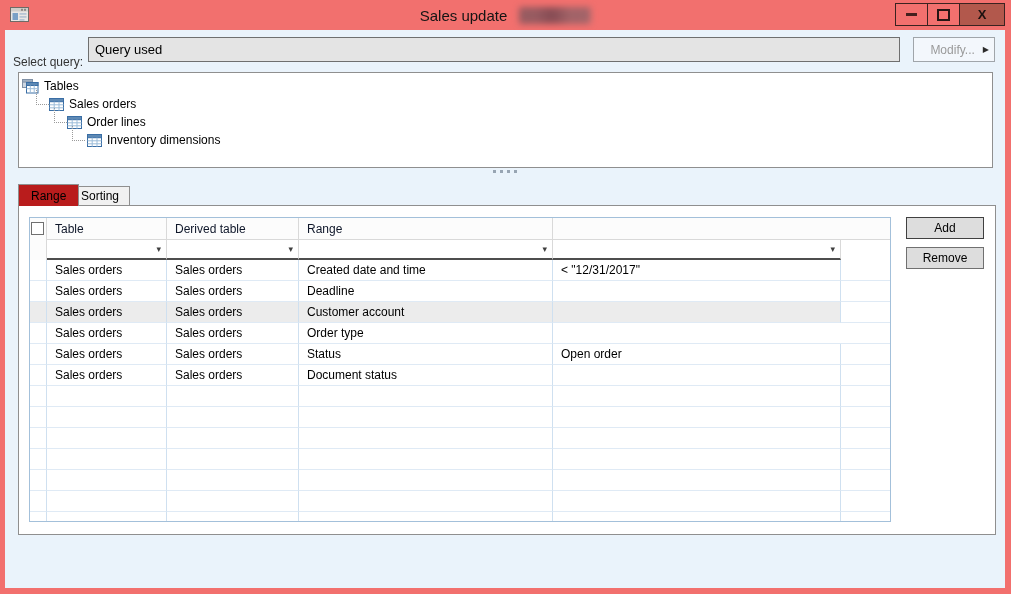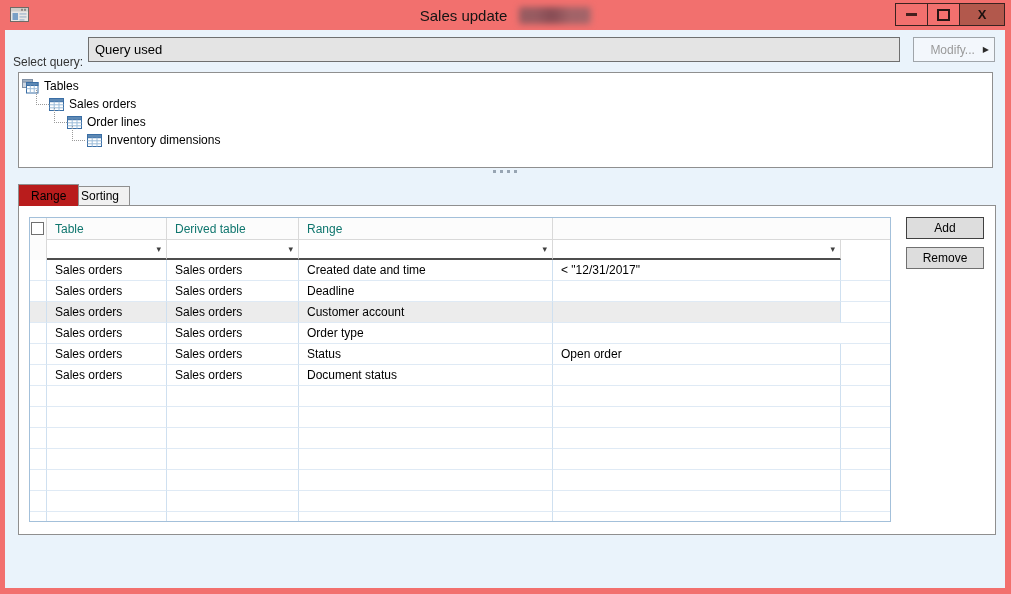--- a/index.html
+++ b/index.html
@@ -70,21 +70,21 @@
   
   .grid{position:absolute;left:10px;top:11px;width:862px;height:305px;box-sizing:border-box;
         border:1px solid #a3c0da;background:#fff;overflow:hidden;}
   .ghead{display:flex;}
   .hcb{width:17px;box-sizing:border-box;border-right:1px solid #d9d9d9;background:#fcfcfc;}
   .cb{display:block;width:13px;height:13px;box-sizing:border-box;border:1px solid #707070;
       background:#fff;margin:4px 0 0 1px;cursor:pointer;}
   .hcols{flex:1;min-width:0;}
   .hrow,.frow{display:flex;}
   .hcell{height:22px;box-sizing:border-box;background:#fcfcfc;border-right:1px solid #d9d9d9;
-         border-bottom:1px solid #d9d9d9;font-size:12px;color:#0f766e;display:flex;
+         border-bottom:1px solid #d9d9d9;font-size:12px;color:#0f172a;display:flex;
          align-items:center;padding-left:8px;cursor:default;}
   .fcell{height:20px;box-sizing:border-box;background:#fff;border-right:1px solid #d9d9d9;
          border-bottom:2px solid #4d4d4d;display:flex;align-items:center;
          justify-content:flex-end;padding-right:5px;cursor:pointer;}
   .fcell .arr{font-size:9px;color:#3f3f3f;line-height:1;}
   .hcell.tail,.fcell.tail{flex:1;border-right:none;border-bottom-color:transparent;background:#fff;}
   .hcell.tail{background:#fcfcfc;border-bottom-color:#d9d9d9;}
   
   .w1{width:120px;} .w2{width:132px;} .w3{width:254px;} .w4{width:288px;}
 

